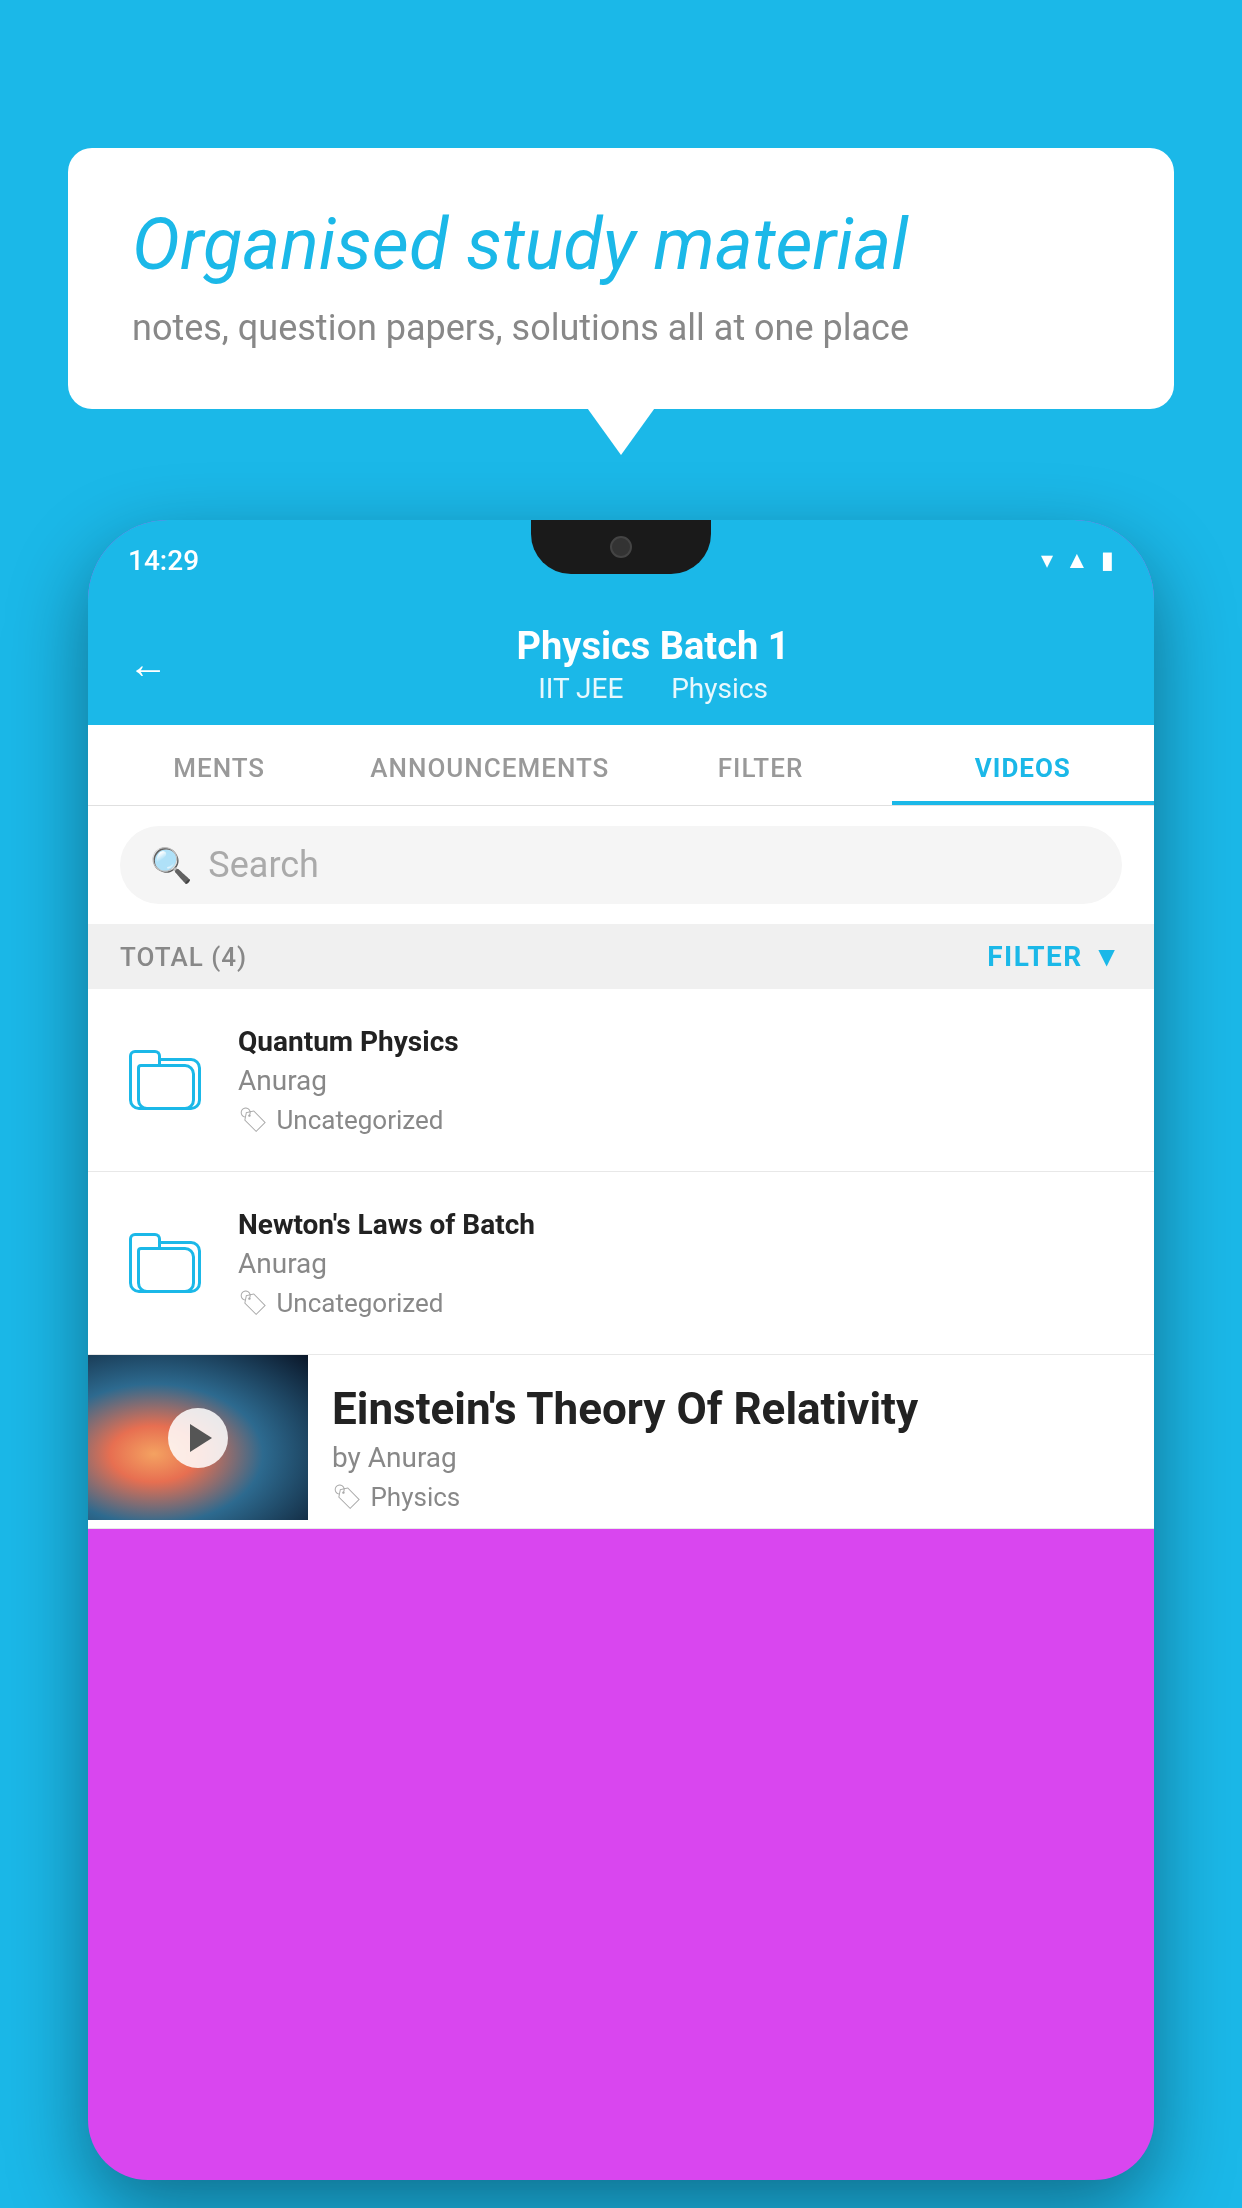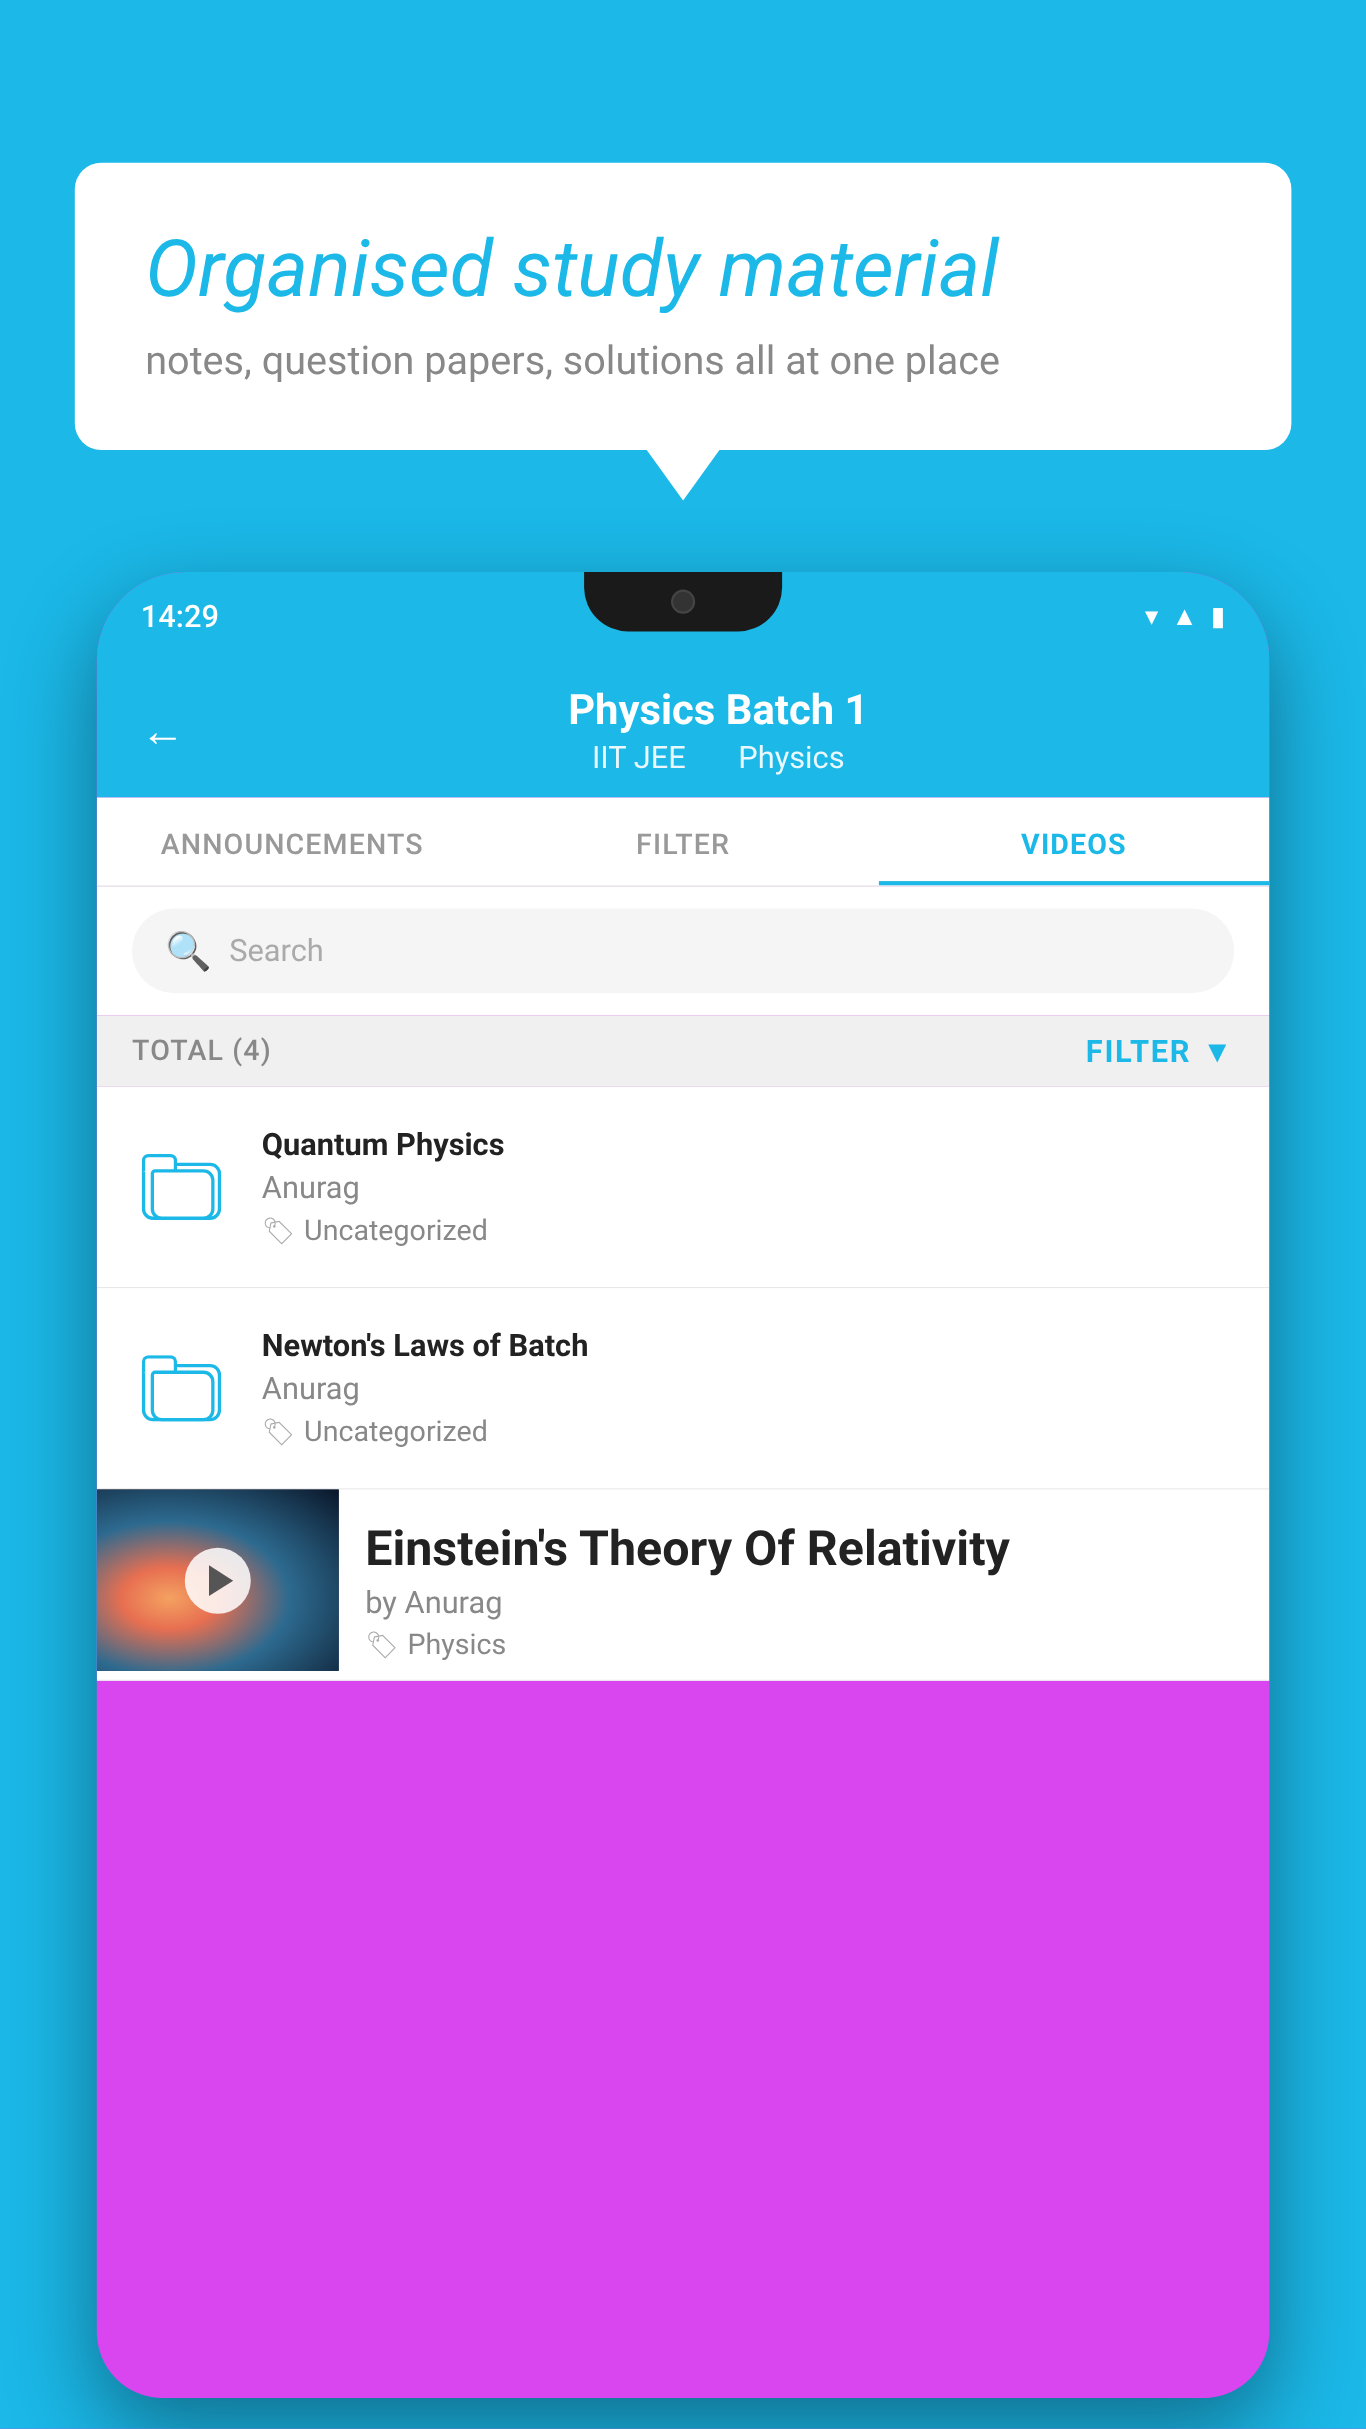--- a/index.html
+++ b/index.html
@@ -214,21 +214,21 @@
       gap: 16px;
     }
 
     .search-icon-svg {
       color: #aaa;
       font-size: 34px;
     }
 
     .search-placeholder {
       color: #aaa;
-      font-size: 28px;
+      font-size: 36px;
     }
 
     
     .filter-bar {
       background: #f0f0f0;
       display: flex;
       align-items: center;
       justify-content: space-between;
       padding: 16px 32px;
     }
@@ -450,20 +450,21 @@
         <div class="header-title">Physics Batch 1</div>
         <div class="header-subtitle">
           <span>IIT JEE</span>
           &nbsp;&nbsp;
           <span>Physics</span>
         </div>
       </div>
     </div>
 
     <div class="tabs-bar">
+      <div class="tab-item">MENTS</div>
       <div class="tab-item">ANNOUNCEMENTS</div>
       <div class="tab-item">FILTER</div>
       <div class="tab-item active">VIDEOS</div>
     </div>
 
     <div class="search-container">
       <div class="search-bar">
         <span class="search-icon-svg">🔍</span>
         <span class="search-placeholder">Search</span>
       </div>

